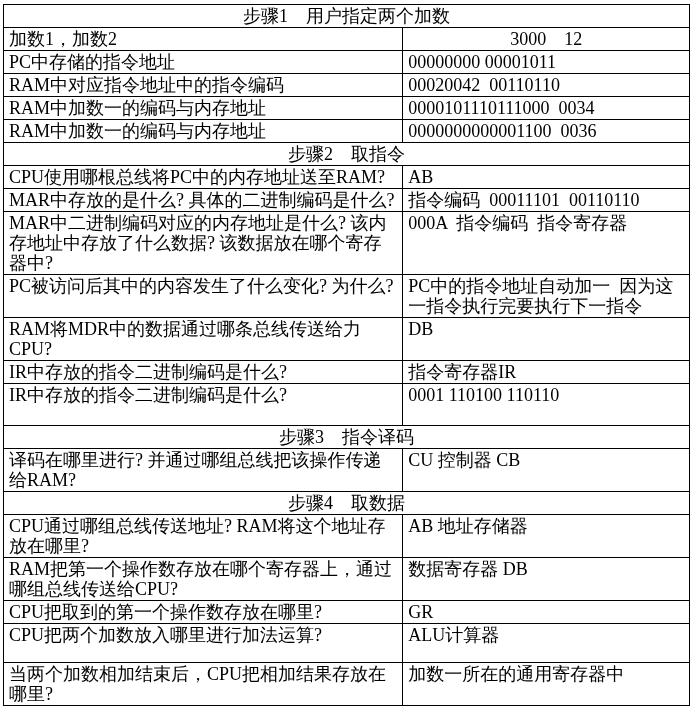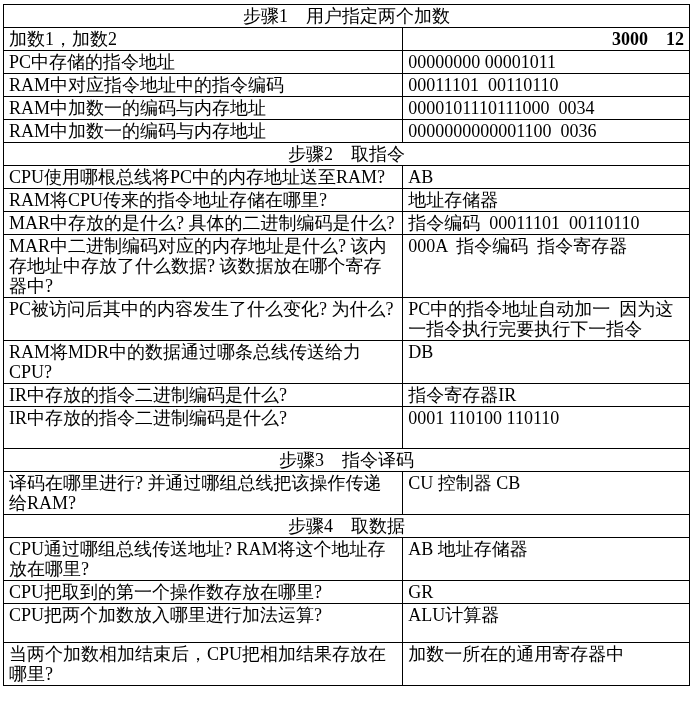--- a/index.html
+++ b/index.html
@@ -29,22 +29,21 @@
     padding: 1px 5px;
     vertical-align: top;
     white-space: pre-wrap;
     word-break: break-word;
     overflow-wrap: break-word;
   }
   td.hdr {
     text-align: center;
   }
   td.center {
-    text-align: right;
-    font-weight: bold;
+    text-align: center;
   }
   tr.t41 td { height: 39px; }
   tr.t80 td { height: 78px; }
   tr.t38 td { height: 36px; }
 </style>
 </head>
 <body>
 
 <div class="page">
   <table class="sheet">
@@ -60,41 +59,37 @@
       <tr>
         <td class="q">加数1，加数2</td>
         <td class="a center">3000    12</td>
       </tr>
       <tr>
         <td class="q">PC中存储的指令地址</td>
         <td class="a">00000000 00001011</td>
       </tr>
       <tr>
         <td class="q">RAM中对应指令地址中的指令编码</td>
-        <td class="a">00011101  00110110</td>
+        <td class="a">00020042  00110110</td>
       </tr>
       <tr>
         <td class="q">RAM中加数一的编码与内存地址</td>
         <td class="a">0000101110111000  0034</td>
       </tr>
       <tr>
         <td class="q">RAM中加数一的编码与内存地址</td>
         <td class="a">0000000000001100  0036</td>
       </tr>
 
       <tr>
         <td colspan="2" class="hdr">步骤2　取指令</td>
       </tr>
       <tr>
         <td class="q">CPU使用哪根总线将PC中的内存地址送至RAM?</td>
         <td class="a">AB</td>
-      </tr>
-      <tr>
-        <td class="q">RAM将CPU传来的指令地址存储在哪里?</td>
-        <td class="a">地址存储器</td>
       </tr>
       <tr>
         <td class="q">MAR中存放的是什么? 具体的二进制编码是什么?</td>
         <td class="a">指令编码  00011101  00110110</td>
       </tr>
       <tr>
         <td class="q">MAR中二进制编码对应的内存地址是什么? 该内存地址中存放了什么数据? 该数据放在哪个寄存器中?</td>
         <td class="a">000A  指令编码  指令寄存器</td>
       </tr>
       <tr>
@@ -123,20 +118,24 @@
       </tr>
 
       <tr>
         <td colspan="2" class="hdr">步骤4　取数据</td>
       </tr>
       <tr>
         <td class="q">CPU通过哪组总线传送地址? RAM将这个地址存放在哪里?</td>
         <td class="a">AB 地址存储器</td>
       </tr>
       <tr>
+        <td class="q">RAM把第一个操作数存放在哪个寄存器上，通过哪组总线传送给CPU?</td>
+        <td class="a">数据寄存器 DB</td>
+      </tr>
+      <tr>
         <td class="q">CPU把取到的第一个操作数存放在哪里?</td>
         <td class="a">GR</td>
       </tr>
 
       <tr class="t38">
         <td class="q">CPU把两个加数放入哪里进行加法运算?</td>
         <td class="a">ALU计算器</td>
       </tr>
       <tr>
         <td class="q">当两个加数相加结束后，CPU把相加结果存放在哪里?</td>

